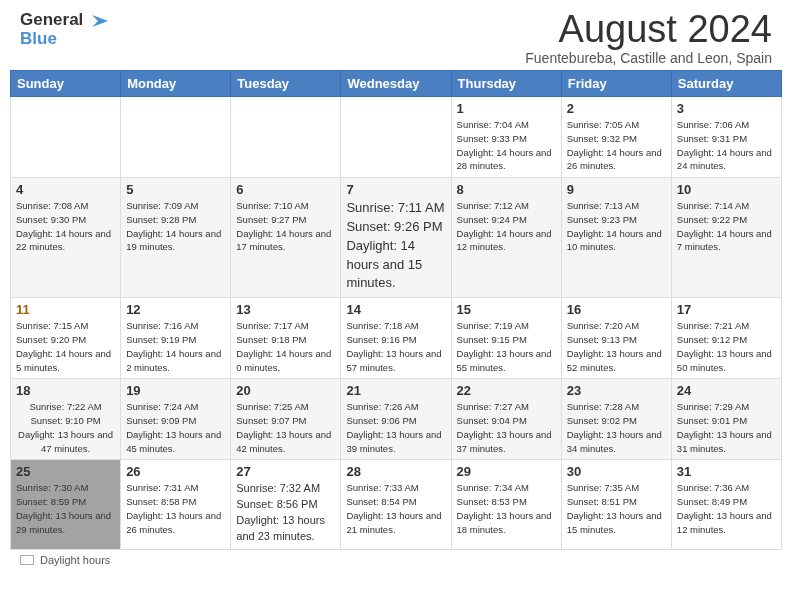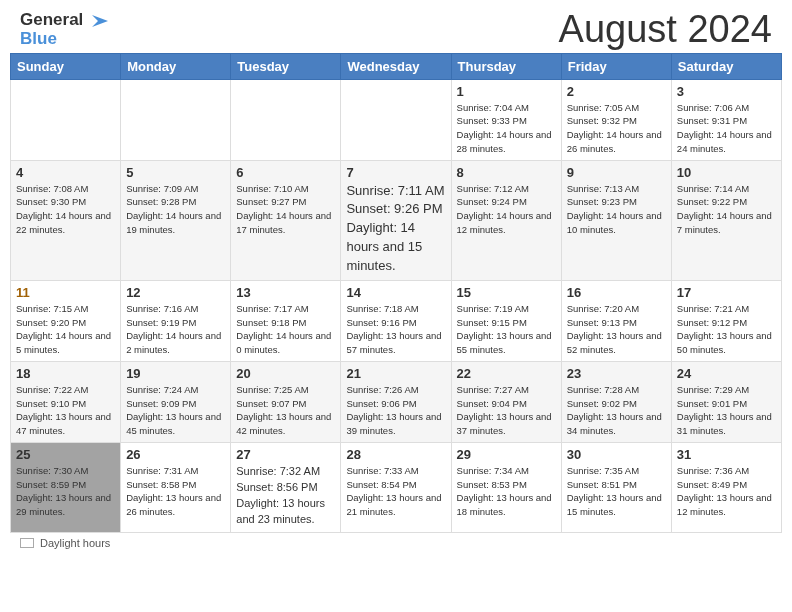--- a/index.html
+++ b/index.html
@@ -19,20 +19,21 @@
           <span style="color:#333;">General</span>
           <svg width="20" height="20" viewBox="0 0 20 20" style="vertical-align:middle; margin-left:2px;">
             <polygon points="2,4 18,10 2,16 8,10" fill="#4a90d9"></polygon>
           </svg>
         </div>
       </div>
       <div style="font-size:17px; font-weight:bold; color:#4a90d9; margin-top:-2px;">Blue</div>
     </div>
     <div style="text-align:right;">
       <div style="font-size:38px; color:#333; font-weight:300; line-height:1;">August 2024</div>
+      <div style="font-size:14px; color:#555; margin-top:2px;">Fuentebureba, Castille and Leon, Spain</div>
     </div>
   </div>
 
   <table style="border-collapse:collapse; width:calc(100% - 20px); margin:0 10px;">
     <thead>
       <tr id="days-header">
           <th style="background: rgb(74, 127, 193); color: rgb(255, 255, 255); text-align: left; padding: 5px 6px; font-size: 13px; border: 1px solid rgb(58, 111, 177); width: 14.28%;">Sunday</th>
           <th style="background: rgb(74, 127, 193); color: rgb(255, 255, 255); text-align: left; padding: 5px 6px; font-size: 13px; border: 1px solid rgb(58, 111, 177); width: 14.28%;">Monday</th>
           <th style="background: rgb(74, 127, 193); color: rgb(255, 255, 255); text-align: left; padding: 5px 6px; font-size: 13px; border: 1px solid rgb(58, 111, 177); width: 14.28%;">Tuesday</th>
           <th style="background: rgb(74, 127, 193); color: rgb(255, 255, 255); text-align: left; padding: 5px 6px; font-size: 13px; border: 1px solid rgb(58, 111, 177); width: 14.28%;">Wednesday</th>
@@ -150,21 +151,21 @@
           <td style="border: 1px solid rgb(221, 221, 221); vertical-align: top; padding: 4px 5px; font-size: 10px; color: rgb(51, 51, 51); width: 14.28%; height: 76px; background: rgb(255, 255, 255);">
             <div style="font-size: 13px; font-weight: bold; color: rgb(51, 51, 51); margin-bottom: 2px;">17</div>
             <div style="font-size: 9.5px; color: rgb(51, 51, 51); line-height: 1.45; white-space: pre-line;">Sunrise: 7:21 AM
 Sunset: 9:12 PM
 Daylight: 13 hours and 50 minutes.</div>
           </td>
         </tr>
         <tr>
           <td style="border: 1px solid rgb(221, 221, 221); vertical-align: top; padding: 4px 5px; font-size: 10px; color: rgb(51, 51, 51); width: 14.28%; height: 76px; background: rgb(245, 245, 245);">
             <div style="font-size: 13px; font-weight: bold; color: rgb(51, 51, 51); margin-bottom: 2px;">18</div>
-            <div style="font-size: 9.5px; color: rgb(51, 51, 51); line-height: 1.45; white-space: pre-line;">Sunrise: 7:22 AM
+            <div style="font-size: 9.5px; color: rgb(51, 51, 51); line-height: 1.45; white-space: pre-line; text-align: center;">Sunrise: 7:22 AM
 Sunset: 9:10 PM
 Daylight: 13 hours and 47 minutes.</div>
           </td>
           <td style="border: 1px solid rgb(221, 221, 221); vertical-align: top; padding: 4px 5px; font-size: 10px; color: rgb(51, 51, 51); width: 14.28%; height: 76px; background: rgb(245, 245, 245);">
             <div style="font-size: 13px; font-weight: bold; color: rgb(51, 51, 51); margin-bottom: 2px;">19</div>
             <div style="font-size: 9.5px; color: rgb(51, 51, 51); line-height: 1.45; white-space: pre-line;">Sunrise: 7:24 AM
 Sunset: 9:09 PM
 Daylight: 13 hours and 45 minutes.</div>
           </td>
           <td style="border: 1px solid rgb(221, 221, 221); vertical-align: top; padding: 4px 5px; font-size: 10px; color: rgb(51, 51, 51); width: 14.28%; height: 76px; background: rgb(245, 245, 245);">

